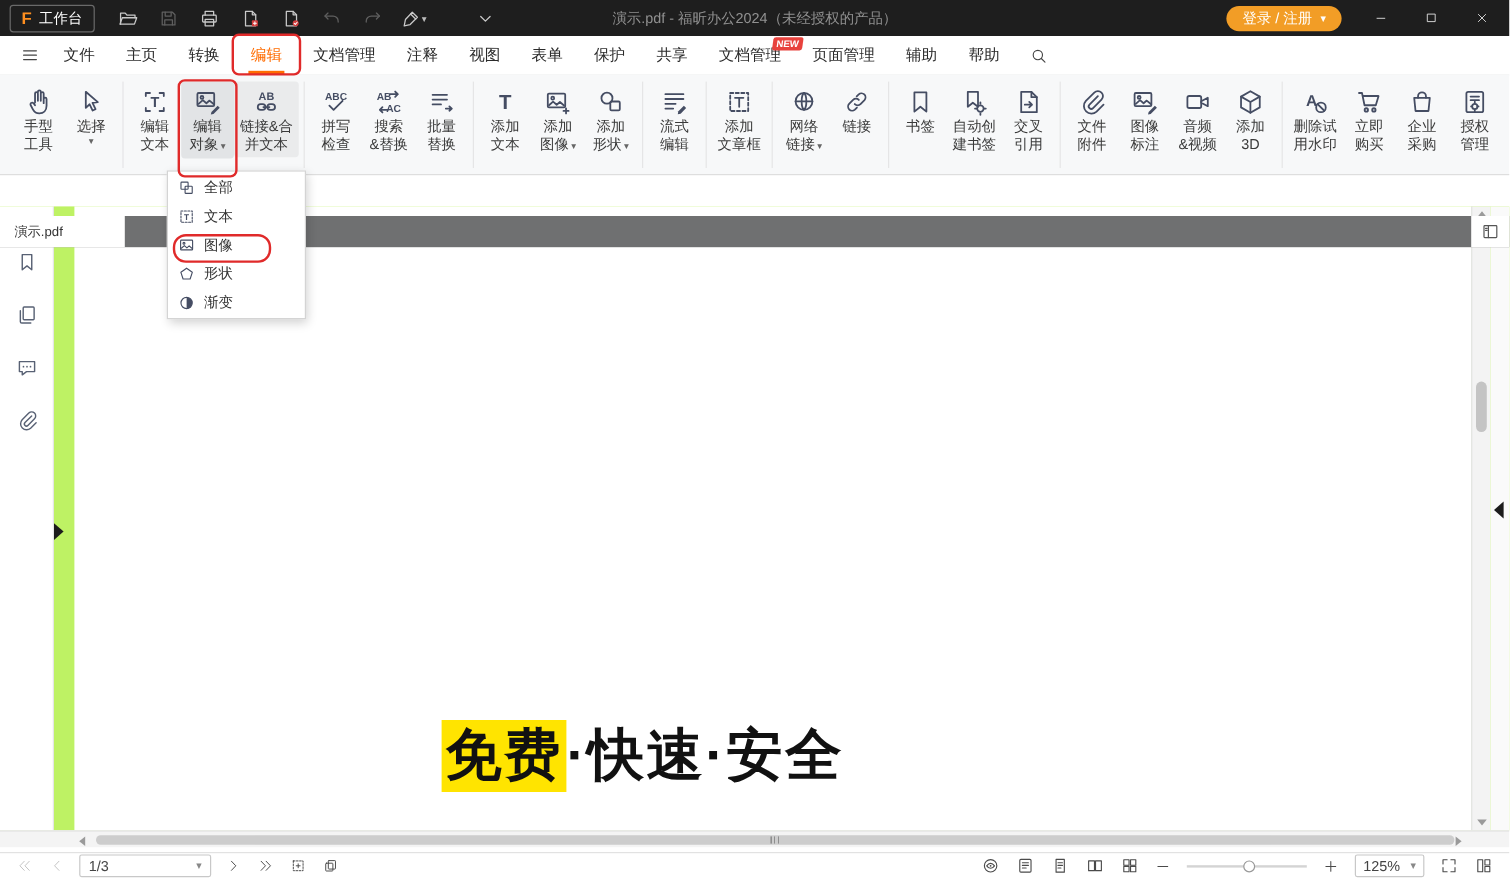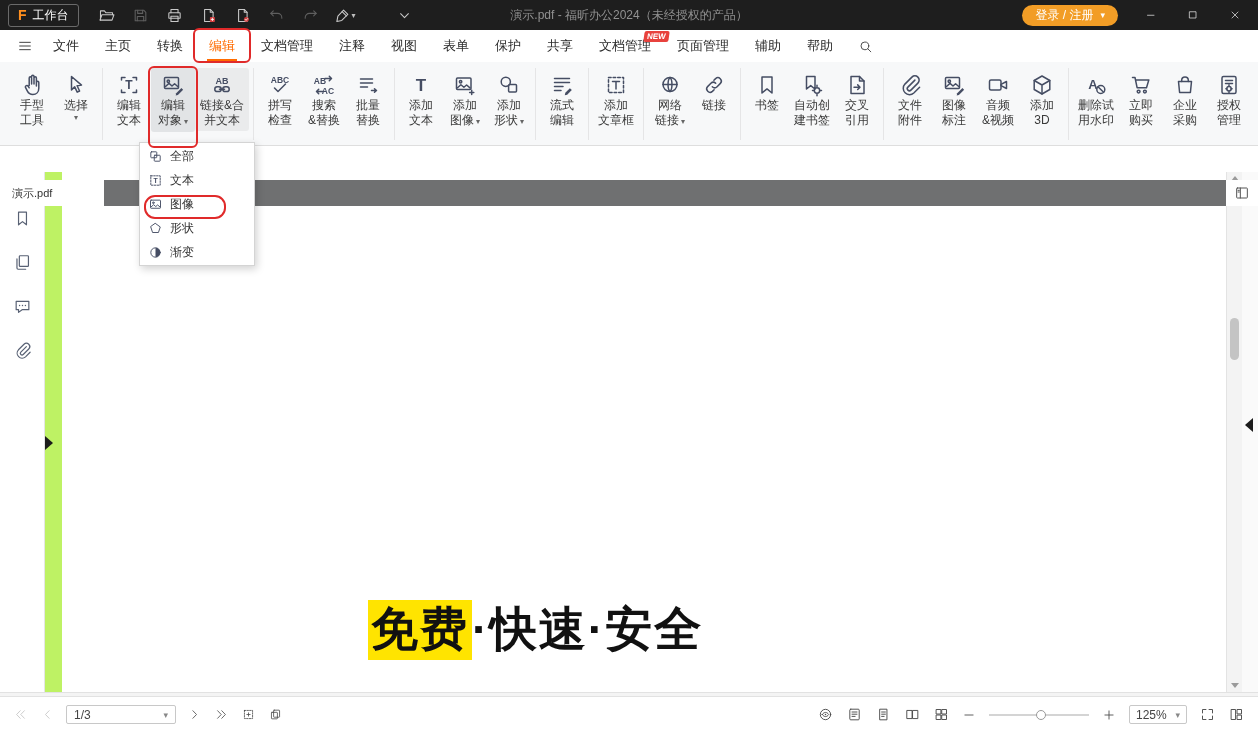--- a/index.html
+++ b/index.html
@@ -85,21 +85,21 @@
   
   .hscroll{position:absolute;left:0;right:0;top:692px;height:14px;background:#f4f4f4;border-top:1px solid #e2e2e2;box-sizing:border-box;z-index:12;}
   .hthumb{position:absolute;left:80px;width:1132px;top:3px;height:8px;background:#cdcdcd;border-radius:4px;
     display:flex;align-items:center;justify-content:center;}
   .grip{width:8px;height:6px;background:repeating-linear-gradient(90deg,#8f8f8f 0 1px,transparent 1px 3px);}
   .harr{position:absolute;top:4px;width:0;height:0;border-top:4px solid transparent;border-bottom:4px solid transparent;}
   .harr.left{left:66px;border-right:5px solid #9a9a9a;}
   .harr.right{right:40px;border-left:5px solid #9a9a9a;}
 
   
-  .statusbar{position:absolute;left:0;right:0;bottom:0;height:36px;background:#fff;border-top:1px solid #e2e2e2;
+  .statusbar{position:absolute;left:0;right:0;bottom:0;height:22px;background:#fff;border-top:1px solid #e2e2e2;
     display:flex;align-items:center;font-size:12px;color:#444;padding:0 14px;box-sizing:border-box;z-index:20;}
   .sb-group{display:flex;align-items:center;gap:14px;}
   .sb-ic{display:flex;align-items:center;justify-content:center;color:#4a4a4a;}
   .sb-ic.dis{color:#c2c2c2;}
   .pagebox{width:110px;height:19px;border:1px solid #c8c8c8;border-radius:2px;display:flex;align-items:center;
     padding:0 7px;margin:0 12px;box-sizing:border-box;}
   .pagebox .pcaret{margin-left:auto;color:#888;}
   .sb-right{margin-left:auto;display:flex;align-items:center;gap:13px;}
   .slider{width:100px;height:2px;background:#d4d4d4;position:relative;}
   .sthumb{position:absolute;left:47px;top:-4px;width:10px;height:10px;border-radius:50%;background:#fff;border:1px solid #999;box-sizing:border-box;}

